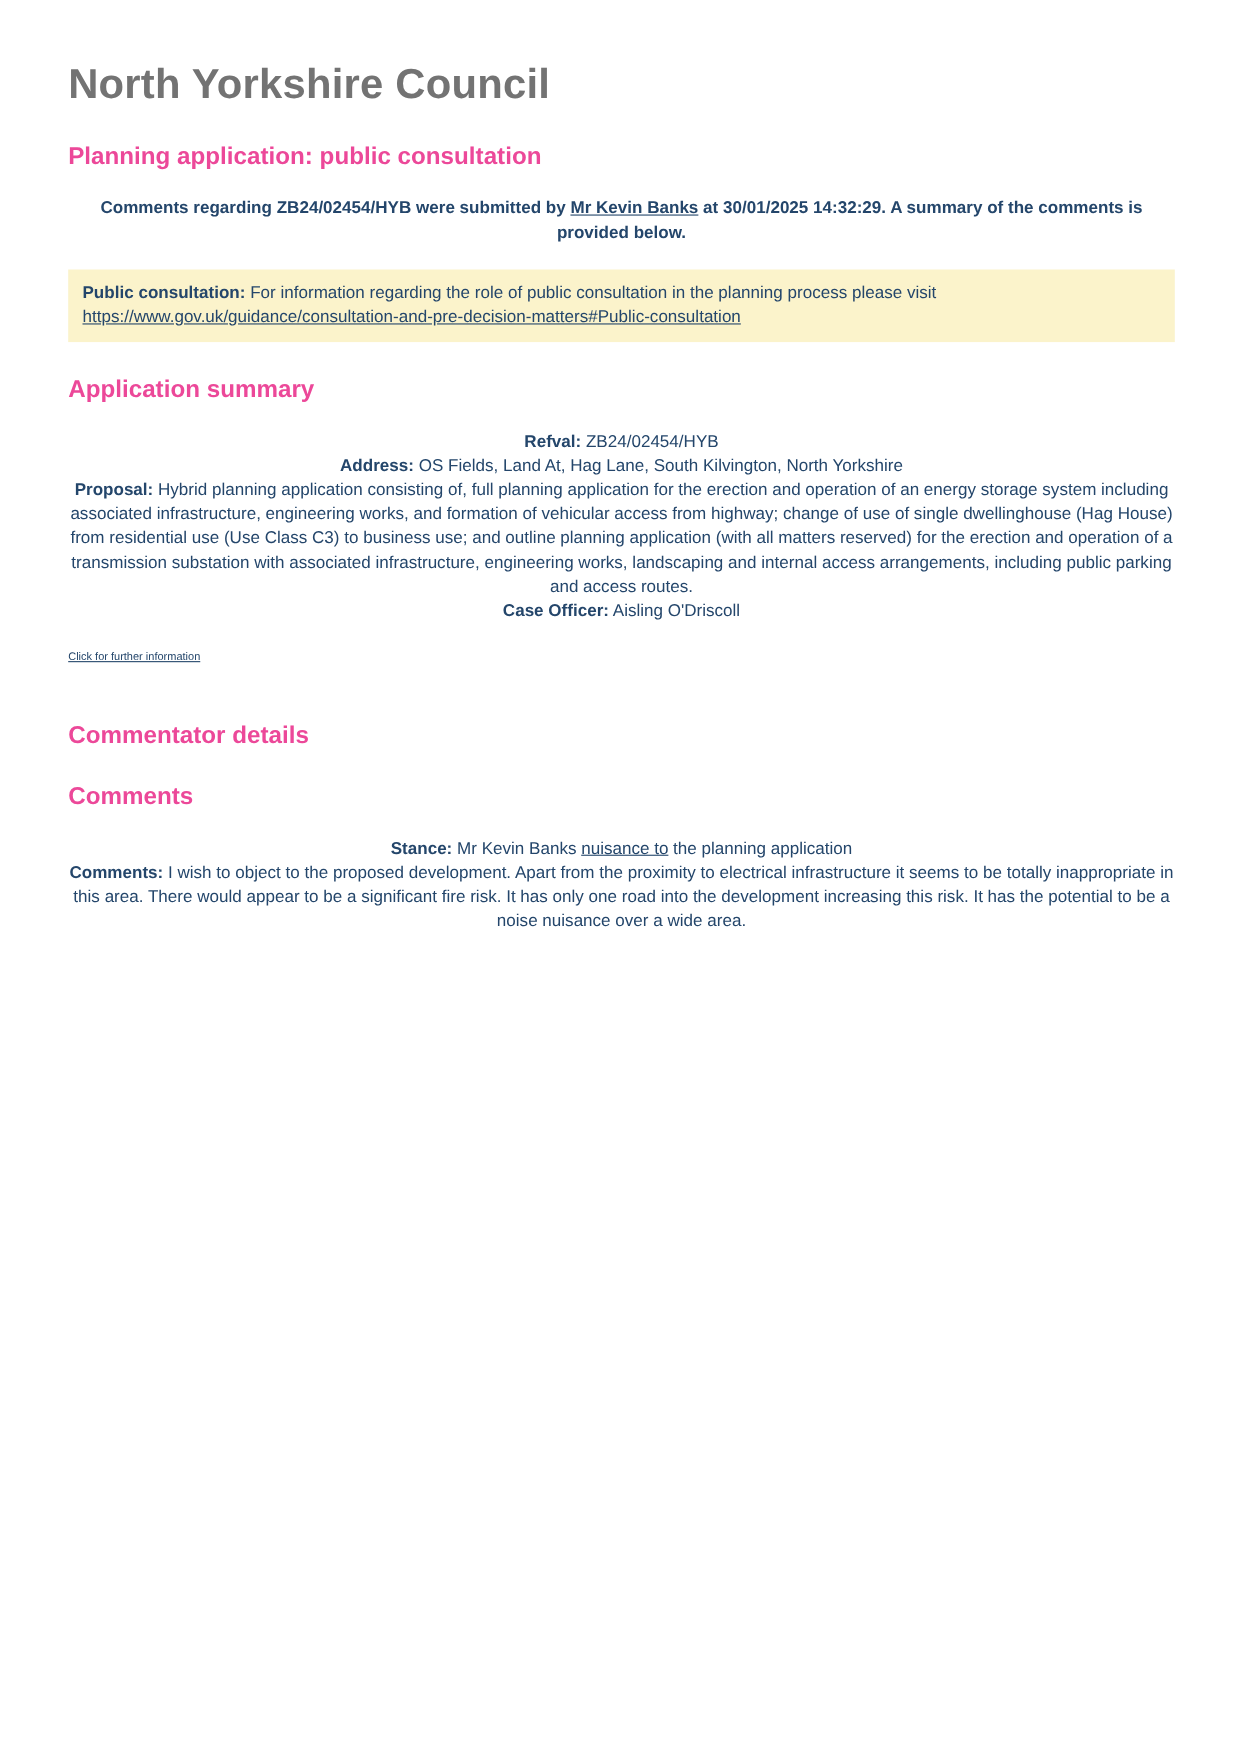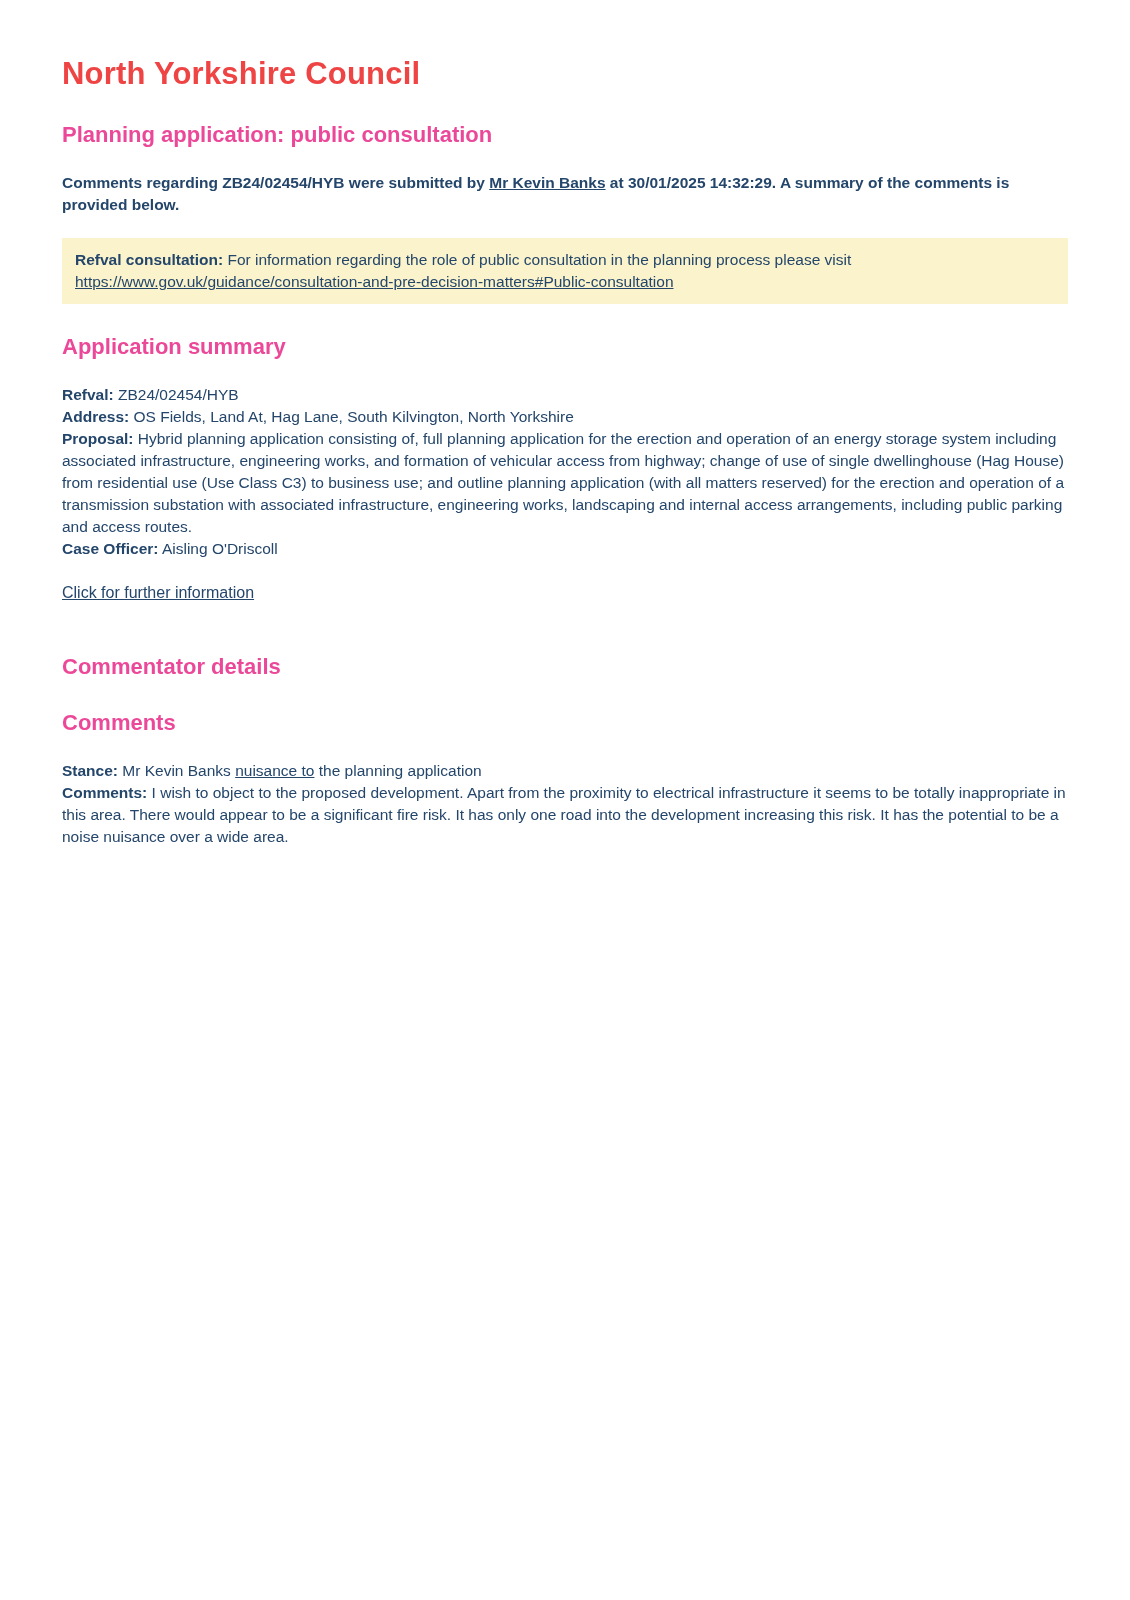--- a/index.html
+++ b/index.html
@@ -9,69 +9,69 @@
     color: #24466b;
   }
   .page {
     width: 1130px;
     min-height: 1600px;
     margin: 0 auto;
     padding: 50px 62px 60px 62px;
     background: #ffffff;
   }
   h1 {
-    color: #ef4444;
-    font-size: 31px;
+    color: #737373;
+    font-size: 38px;
     font-weight: bold;
     margin: 6px 0 26px 0;
     letter-spacing: 0.2px;
   }
   h2 {
     color: #ec4899;
     font-size: 22px;
     font-weight: bold;
     margin: 30px 0 24px 0;
   }
   p, .notice {
     font-size: 15.5px;
     line-height: 1.42;
   }
-  p { margin: 0 0 20px 0; }
+  p { margin: 0 0 20px 0; text-align: center; }
   .bold { font-weight: bold; }
   .intro { font-weight: bold; margin-bottom: 22px; }
   .link {
     color: inherit;
     text-decoration: underline;
     cursor: pointer;
   }
   .underlined { text-decoration: underline; }
   .notice {
     background: #fbf3cb;
     padding: 11px 13px;
     margin: 22px 0 8px 0;
   }
   .standalone-link {
     display: inline-block;
     margin: 4px 12px 22px 0;
-    font-size: 16px;
+    font-size: 10px;
   }
   .block { margin-bottom: 20px; }
 </style>
 </head>
 <body>
 
 <div class="page">
 
   <h1>North Yorkshire Council</h1>
 
   <h2>Planning application: public consultation</h2>
 
   <p class="intro"><span>Comments regarding ZB24/02454/HYB were submitted by </span><a class="link">Mr Kevin Banks</a><span> at 30/01/2025 14:32:29. A summary of the comments is provided below.</span></p>
 
-  <div class="notice"><span class="bold">Refval consultation:</span><span> For information regarding the role of public consultation in the planning process please visit </span><a class="link">https://www.gov.uk/guidance/consultation-and-pre-decision-matters#Public-consultation</a></div>
+  <div class="notice"><span class="bold">Public consultation:</span><span> For information regarding the role of public consultation in the planning process please visit </span><a class="link">https://www.gov.uk/guidance/consultation-and-pre-decision-matters#Public-consultation</a></div>
 
   <h2>Application summary</h2>
 
   <p class="block"><span class="bold">Refval:</span><span> ZB24/02454/HYB</span><br>
   <span class="bold">Address:</span><span> OS Fields, Land At, Hag Lane, South Kilvington, North Yorkshire</span><br>
   <span class="bold">Proposal:</span><span> Hybrid planning application consisting of, full planning application for the erection and operation of an energy storage system including associated infrastructure, engineering works, and formation of vehicular access from highway; change of use of single dwellinghouse (Hag House) from residential use (Use Class C3) to business use; and outline planning application (with all matters reserved) for the erection and operation of a transmission substation with associated infrastructure, engineering works, landscaping and internal access arrangements, including public parking and access routes.</span><br>
   <span class="bold">Case Officer:</span><span> Aisling O'Driscoll</span></p>
 
   <a class="link standalone-link">Click for further information</a>
 

